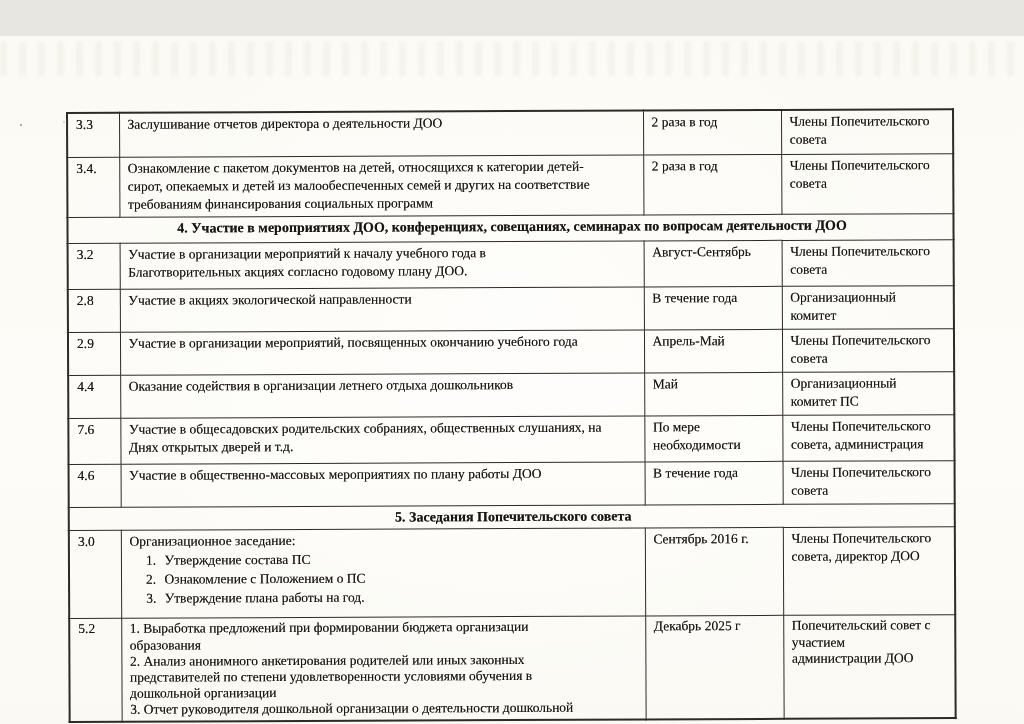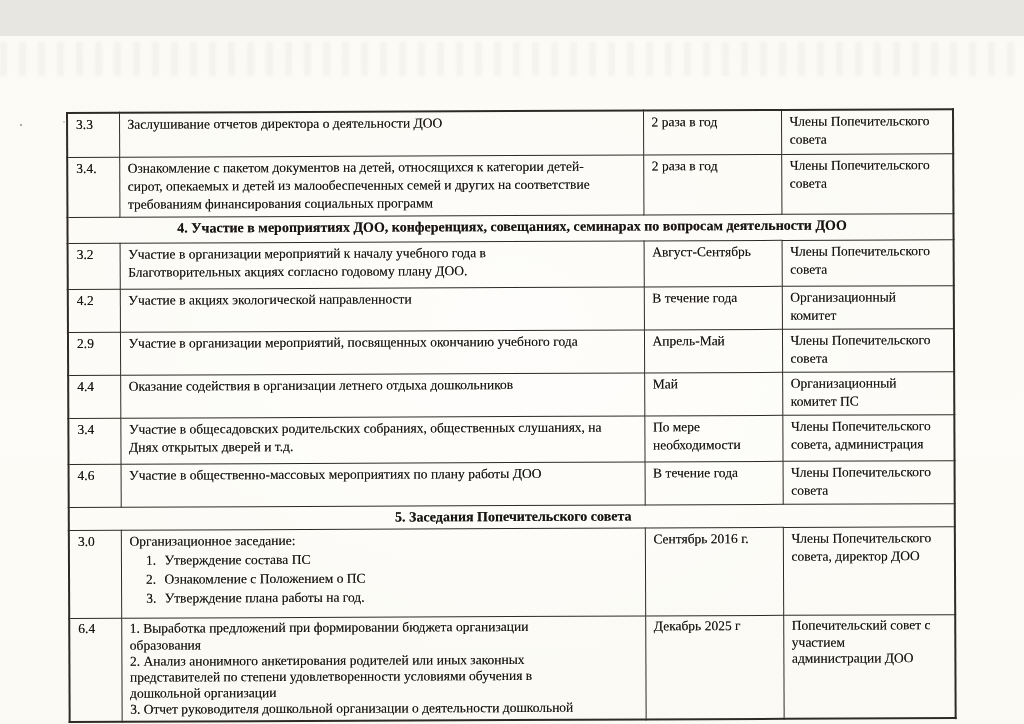--- a/index.html
+++ b/index.html
@@ -110,42 +110,42 @@
 
         <tr class="r41">
           <td class="num">3.2</td>
           <td class="pre">Участие в организации мероприятий к началу учебного года в
 Благотворительных акциях согласно годовому плану ДОО.</td>
           <td class="pre">Август-Сентябрь</td>
           <td class="pre">Члены Попечительского
 совета</td>
         </tr>
         <tr class="r42">
-          <td class="num">4.2</td>
+          <td class="num">2.8</td>
           <td class="pre">Участие в акциях экологической направленности</td>
           <td class="pre">В течение года</td>
           <td class="pre">Организационный
 комитет</td>
         </tr>
         <tr class="r43">
           <td class="num">2.9</td>
           <td class="pre">Участие в организации мероприятий, посвященных окончанию учебного года</td>
           <td class="pre">Апрель-Май</td>
           <td class="pre">Члены Попечительского
 совета</td>
         </tr>
         <tr class="r44">
           <td class="num">4.4</td>
           <td class="pre">Оказание содействия в организации летнего отдыха дошкольников</td>
           <td class="pre">Май</td>
           <td class="pre">Организационный
 комитет ПС</td>
         </tr>
         <tr class="r45">
-          <td class="num">3.4</td>
+          <td class="num">7.6</td>
           <td class="pre">Участие в общесадовских родительских собраниях, общественных слушаниях, на
 Днях открытых дверей и т.д.</td>
           <td class="pre">По мере
 необходимости</td>
           <td class="pre">Члены Попечительского
 совета, администрация</td>
         </tr>
         <tr class="r46">
           <td class="num">4.6</td>
           <td class="pre">Участие в общественно-массовых мероприятиях по плану работы ДОО</td>
@@ -167,21 +167,21 @@
               <li>Ознакомление с Положением о ПС</li>
               <li>Утверждение плана работы на год.</li>
             </ol>
           </td>
           <td class="pre">Сентябрь 2016 г.</td>
           <td class="pre">Члены Попечительского
 совета, директор ДОО</td>
         </tr>
 
         <tr class="r52">
-          <td class="num">6.4</td>
+          <td class="num">5.2</td>
           <td class="pre">1. Выработка предложений при формировании бюджета организации
 образования
 2. Анализ анонимного анкетирования родителей или иных законных
 представителей по степени удовлетворенности условиями обучения в
 дошкольной организации
 3. Отчет руководителя дошкольной организации о деятельности дошкольной</td>
           <td class="pre">Декабрь 2025 г</td>
           <td class="pre">Попечительский совет с
 участием
 администрации ДОО</td>

